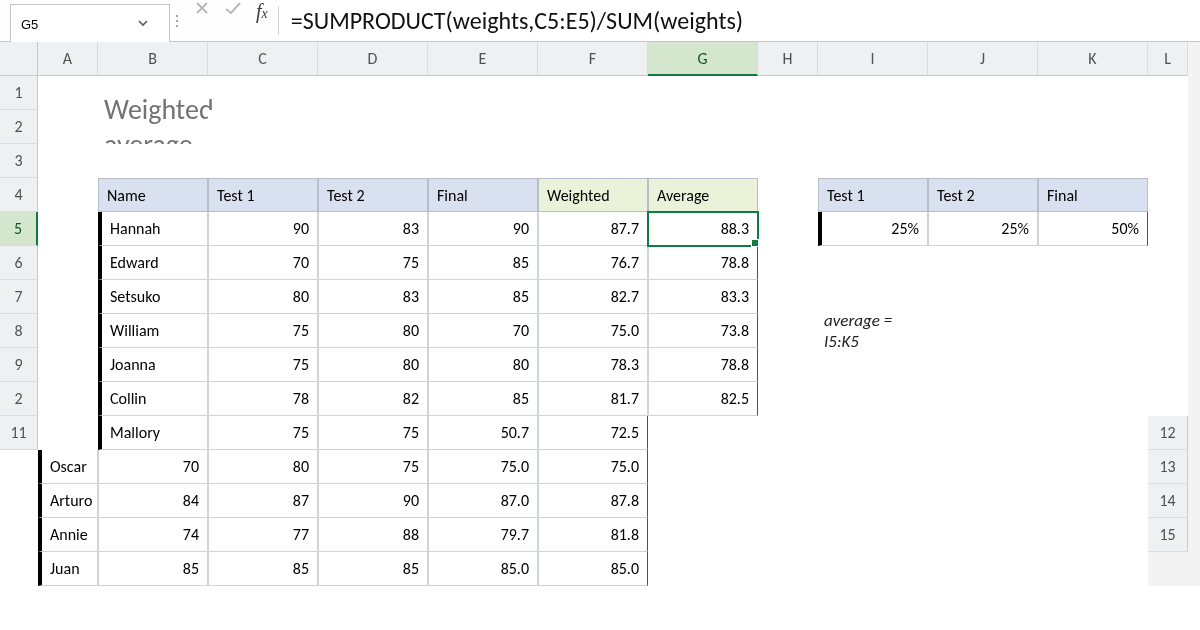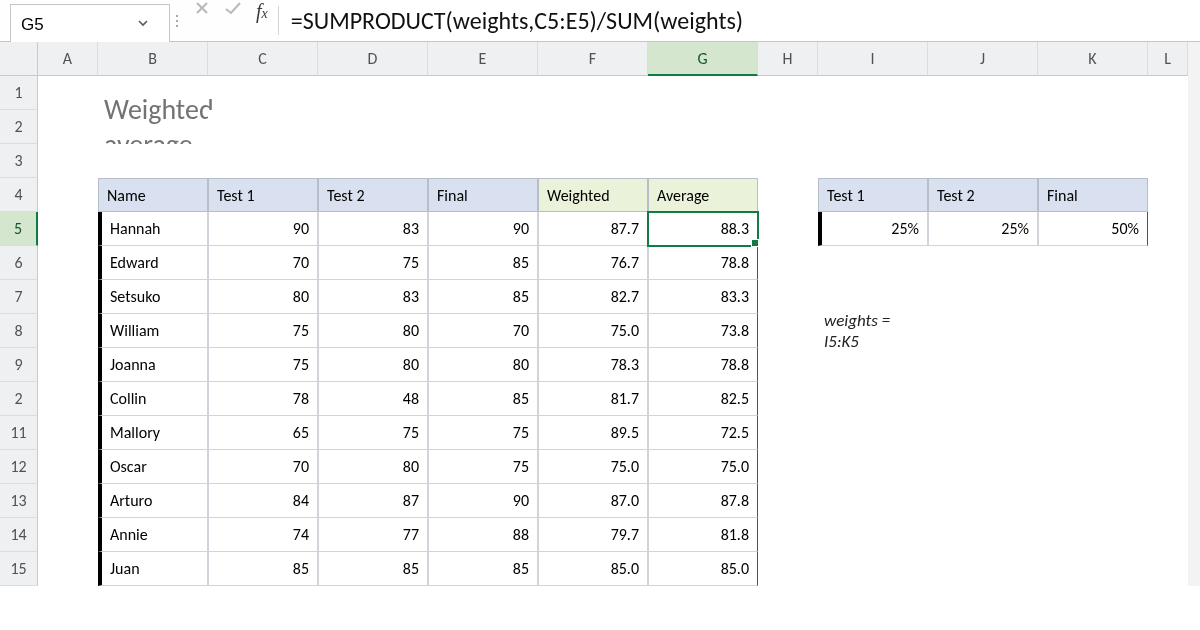--- a/index.html
+++ b/index.html
@@ -28,21 +28,21 @@
     height: 100%;
     border: 1px solid #c6c6c6;
     background: #fff;
     padding: 0 6px 0 10px;
     min-width: 160px;
     margin: 4px 0;
   }
   .name-box-input {
     border: none;
     outline: none;
-    font-size: 17px;
+    font-size: 13px;
     width: 110px;
     background: transparent;
   }
   .name-box-chevron {
     color: #5a5a5a;
     font-size: 13px;
     padding: 0 6px;
   }
   .vgrab {
     width: 14px;
@@ -311,57 +311,56 @@
     <div class="cell"></div>
     <div class="rhead">8</div>
     <div class="cell"></div>
     <div class="cell td first">William</div>
     <div class="cell td num">75</div>
     <div class="cell td num">80</div>
     <div class="cell td num">70</div>
     <div class="cell td num">75.0</div>
     <div class="cell td num last">73.8</div>
     <div class="cell"></div>
-    <div class="cell note">weights = I5:K5</div>
+    <div class="cell note">average = I5:K5</div>
     <div class="cell"></div>
     <div class="cell"></div>
     <div class="cell"></div>
     <div class="rhead">9</div>
     <div class="cell"></div>
     <div class="cell td first">Joanna</div>
     <div class="cell td num">75</div>
     <div class="cell td num">80</div>
     <div class="cell td num">80</div>
     <div class="cell td num">78.3</div>
     <div class="cell td num last">78.8</div>
     <div class="cell"></div>
     <div class="cell"></div>
     <div class="cell"></div>
     <div class="cell"></div>
     <div class="cell"></div>
     <div class="rhead">2</div>
     <div class="cell"></div>
     <div class="cell td first">Collin</div>
     <div class="cell td num">78</div>
-    <div class="cell td num">48</div>
+    <div class="cell td num">82</div>
     <div class="cell td num">85</div>
     <div class="cell td num">81.7</div>
     <div class="cell td num last">82.5</div>
     <div class="cell"></div>
     <div class="cell"></div>
     <div class="cell"></div>
     <div class="cell"></div>
     <div class="cell"></div>
     <div class="rhead">11</div>
     <div class="cell"></div>
     <div class="cell td first">Mallory</div>
-    <div class="cell td num">65</div>
-    <div class="cell td num">75</div>
-    <div class="cell td num">75</div>
-    <div class="cell td num">89.5</div>
+    <div class="cell td num">75</div>
+    <div class="cell td num">75</div>
+    <div class="cell td num">50.7</div>
     <div class="cell td num last">72.5</div>
     <div class="cell"></div>
     <div class="cell"></div>
     <div class="cell"></div>
     <div class="cell"></div>
     <div class="cell"></div>
     <div class="rhead">12</div>
     <div class="cell"></div>
     <div class="cell td first">Oscar</div>
     <div class="cell td num">70</div>

